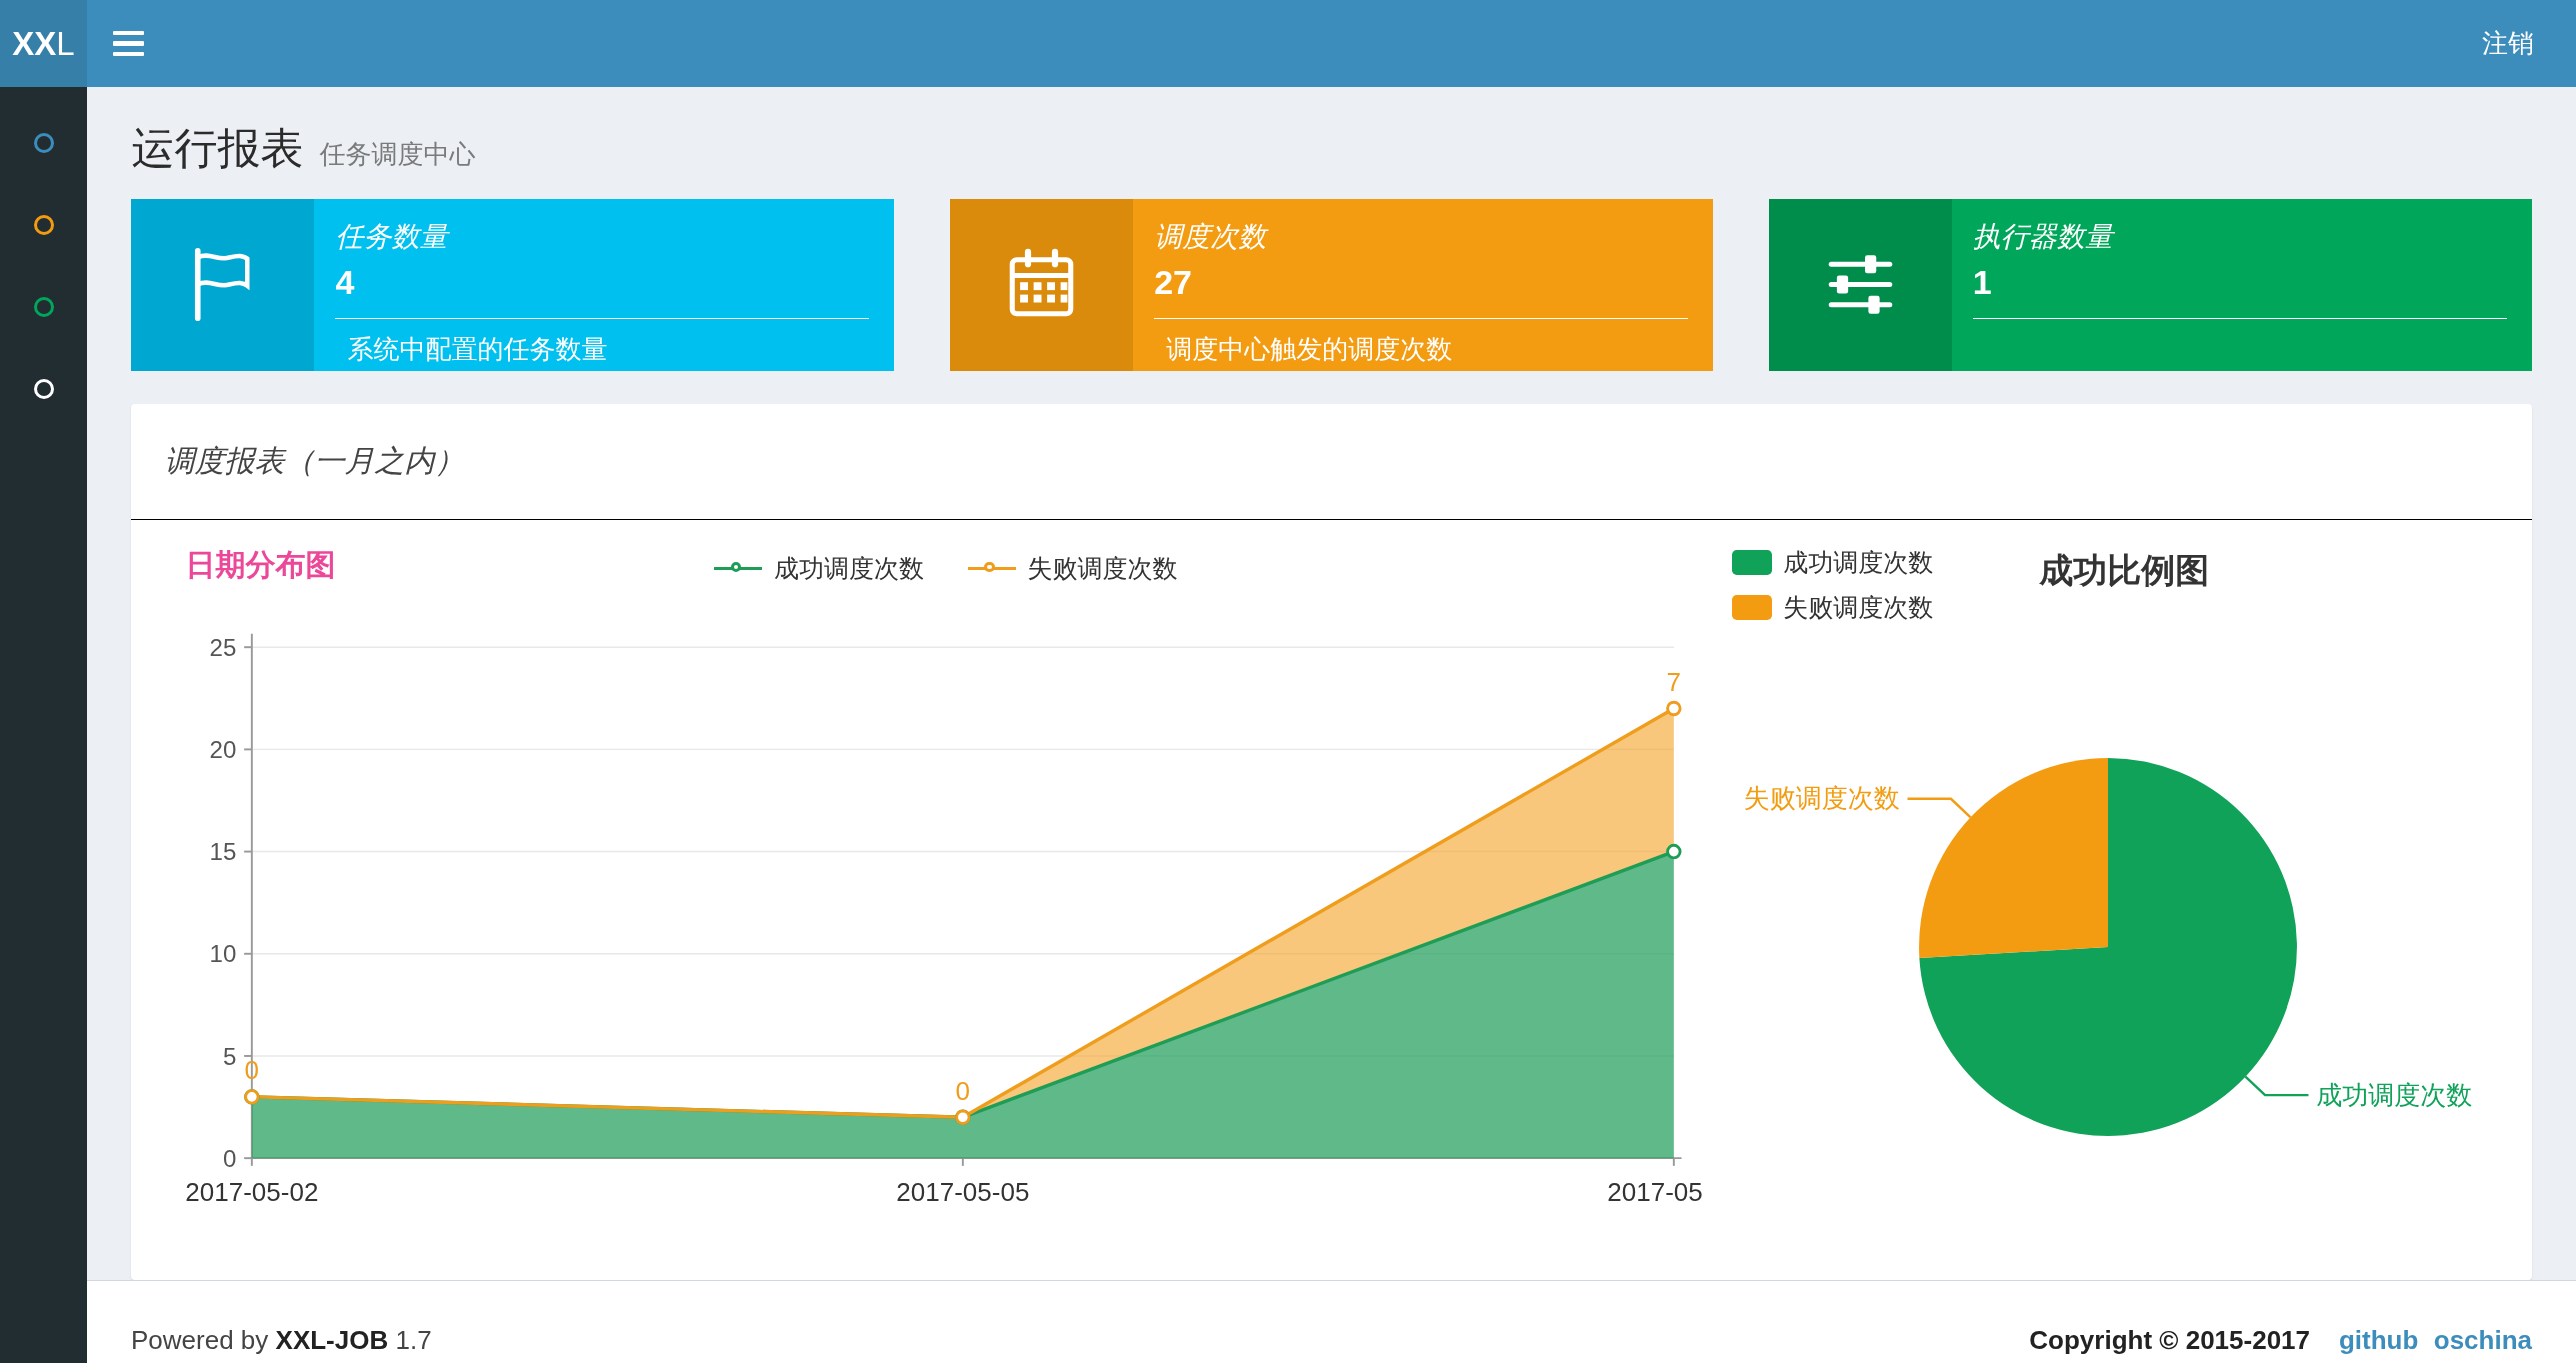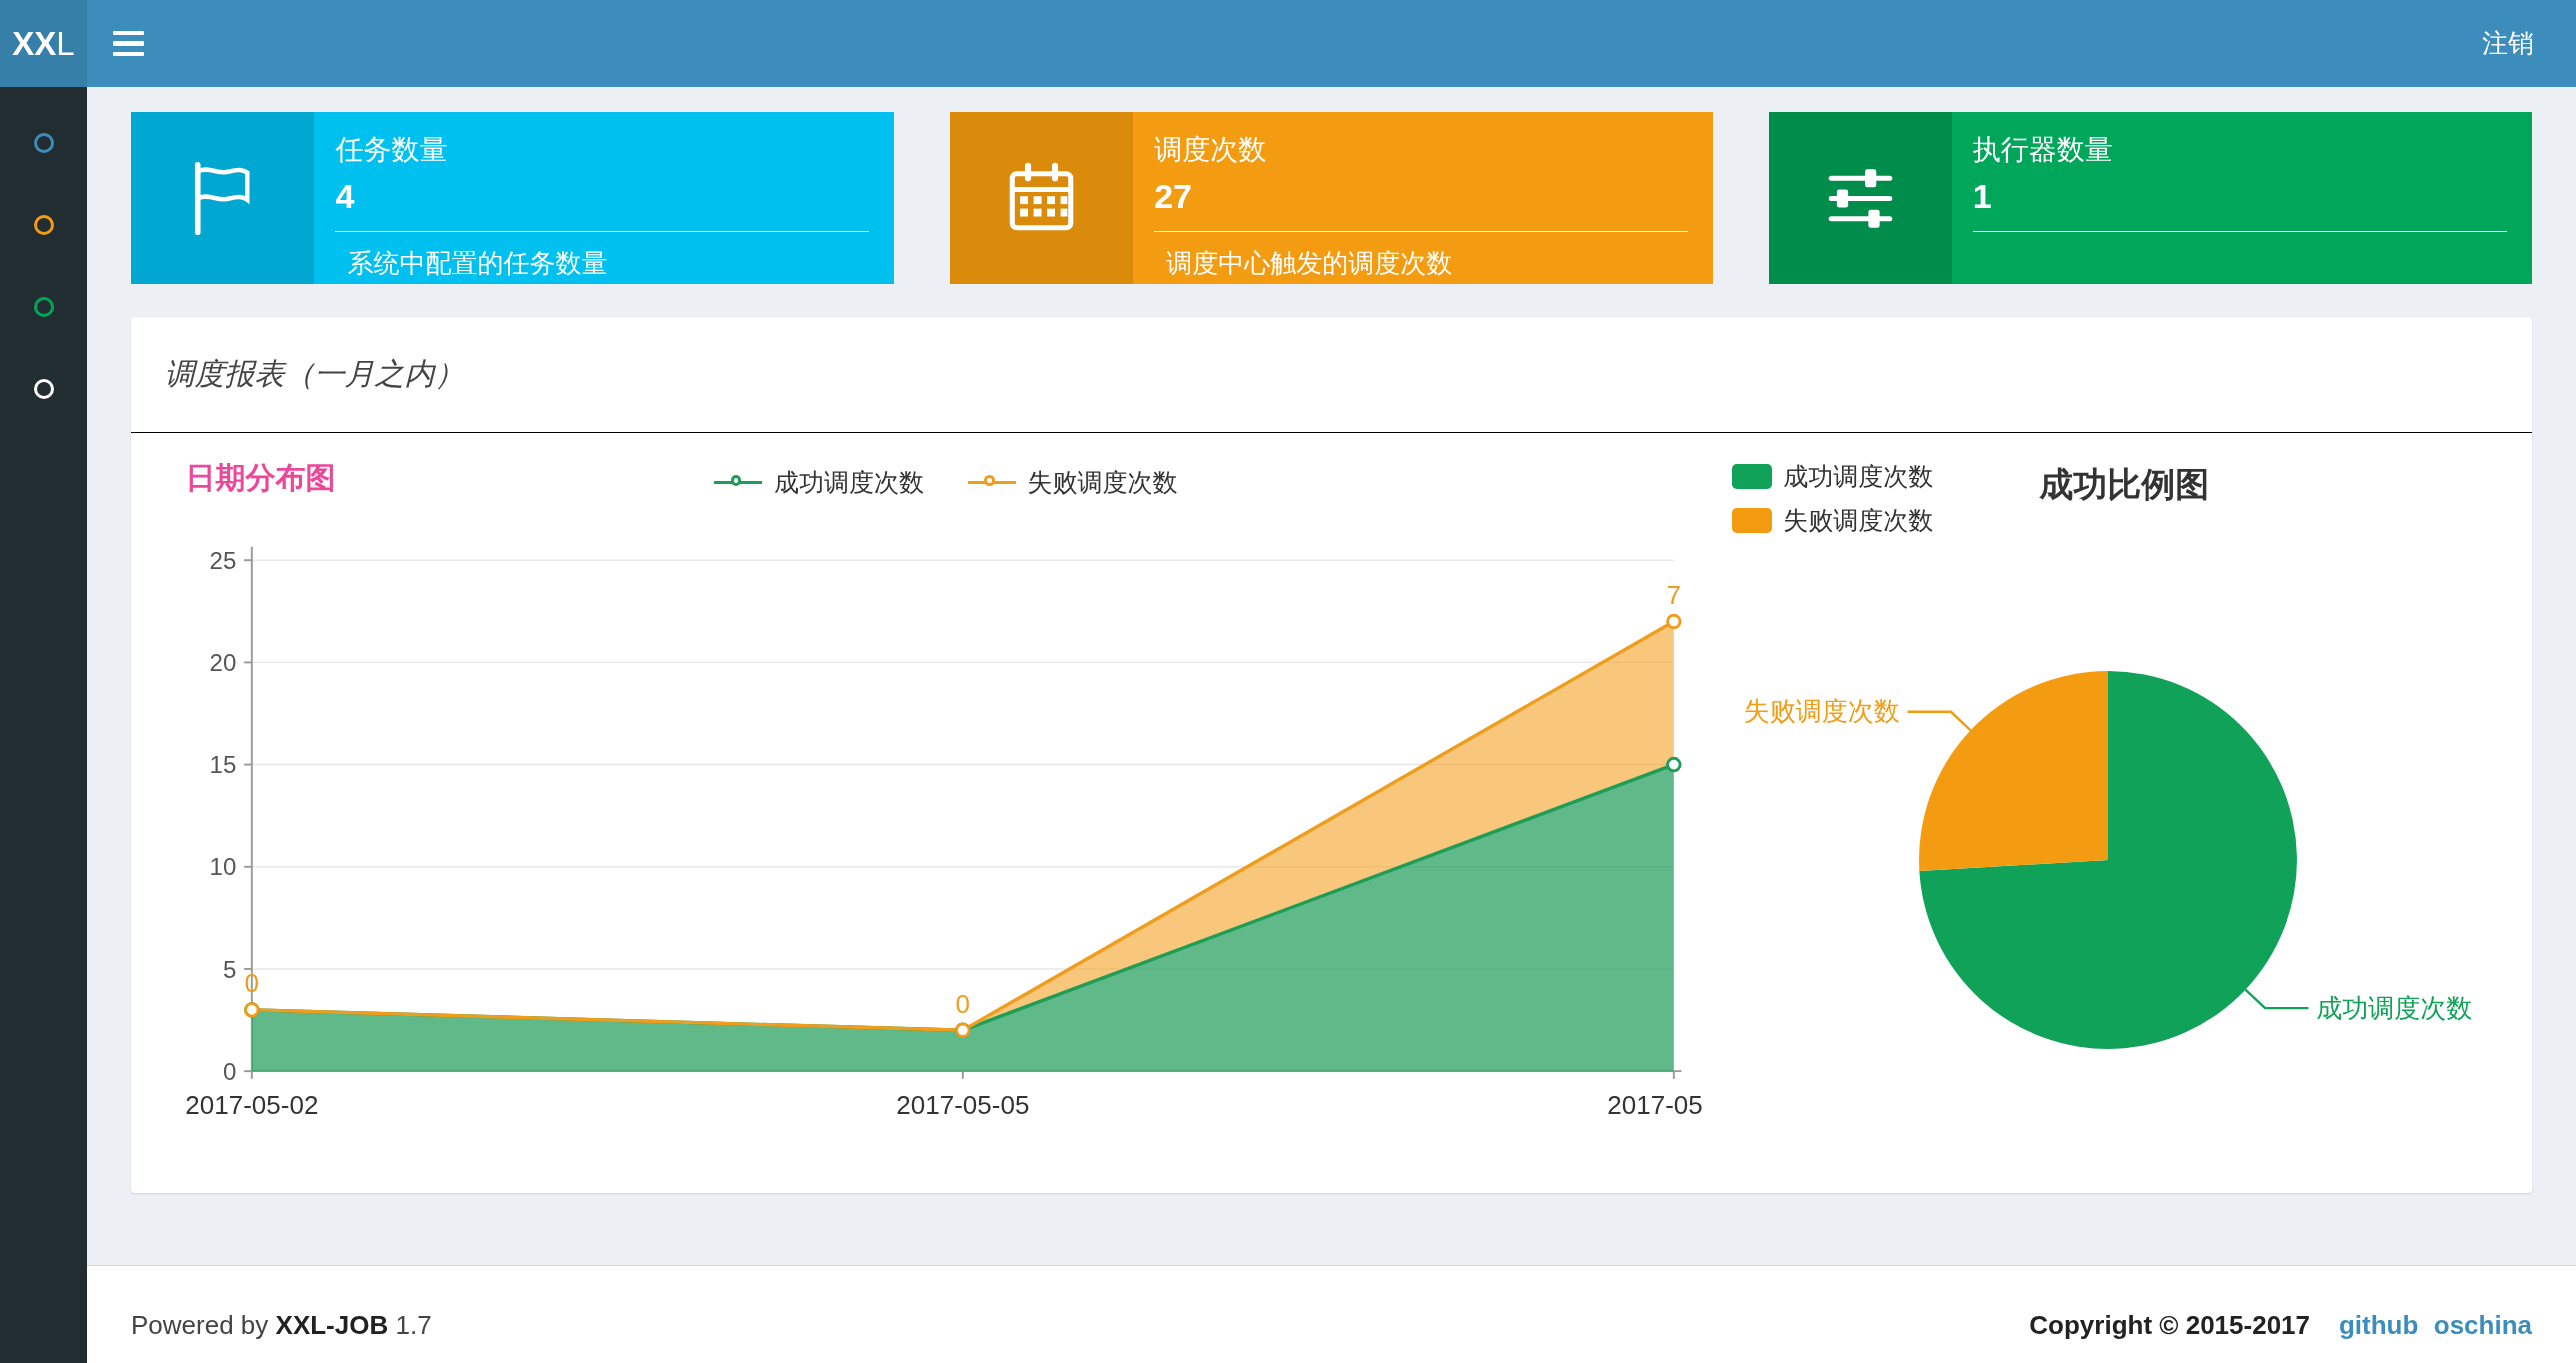--- a/index.html
+++ b/index.html
@@ -28,21 +28,21 @@
   .page-header { padding:7.7px 17.4px 21px 17.4px; }
   .page-title { display:inline; font-size:43px; font-weight:500; color:#2b2b2b; }
   .page-subtitle { font-size:26px; color:#7a7a7a; margin-left:11.6px; }
 
   
   .info-row { display:flex; gap:56px; padding:0 17.4px; }
   .info-box { flex:1; height:172px; display:flex; color:#fff; }
   .ib-icon { width:183px; display:flex; align-items:center; justify-content:center; }
   .ib-icon svg { width:81px; height:81px; }
   .ib-content { flex:1; padding:19px 25px 0 21px; }
-  .ib-title { font-size:28px; }
+  .ib-title { font-size:28px;font-style:italic; }
   .ib-number { font-size:34px; font-weight:700; margin-top:7.7px; }
   .ib-rule { height:0; border-top:1.9px solid #fff; margin-top:15.4px; }
   .ib-desc { font-size:26px; margin-top:13.5px;margin-left:12px; }
 
   
   .panel { margin:33px 17.4px 0 17.4px; background:#fff; border-radius:3.9px; box-shadow:0 1px 1.9px rgba(0,0,0,0.12); }
   .panel-header { padding:37px 33px; border-bottom:1px solid #000000;font-style:italic; }
   .panel-title { font-size:30px; font-weight:500; color:#444; }
   .panel-body { display:flex; padding:21px 29px 35px 29px; }
 
@@ -94,20 +94,24 @@
 
 <div class="sidebar">
   <div class="side-dot" style="border-color: rgb(60, 141, 188);"></div>
   <div class="side-dot" style="border-color: rgb(243, 156, 18);"></div>
   <div class="side-dot" style="border-color: rgb(0, 166, 90);"></div>
   <div class="side-dot" style="border-color: rgb(255, 255, 255);"></div>
 </div>
 
 <div class="content-wrapper">
 
+  <div class="page-header">
+    <h1 class="page-title">运行报表</h1>
+    <span class="page-subtitle">任务调度中心</span>
+  </div>
 
   <div class="info-row">
 
     <div class="info-box" style="background: rgb(0, 192, 239);">
       <div class="ib-icon" style="background: rgb(0, 167, 208);">
         <svg viewBox="0 0 72 72" fill="none" stroke="#fff">
           <path d="M14 6 V66" stroke-width="5" stroke-linecap="round"></path>
           <path d="M14 12 C 24 7, 32 15, 42 12 C 50 10, 54 10, 58 13 L 58 37 C 54 34, 50 34, 42 36 C 32 39, 24 31, 14 36 Z" stroke-width="4"></path>
         </svg>
       </div>

